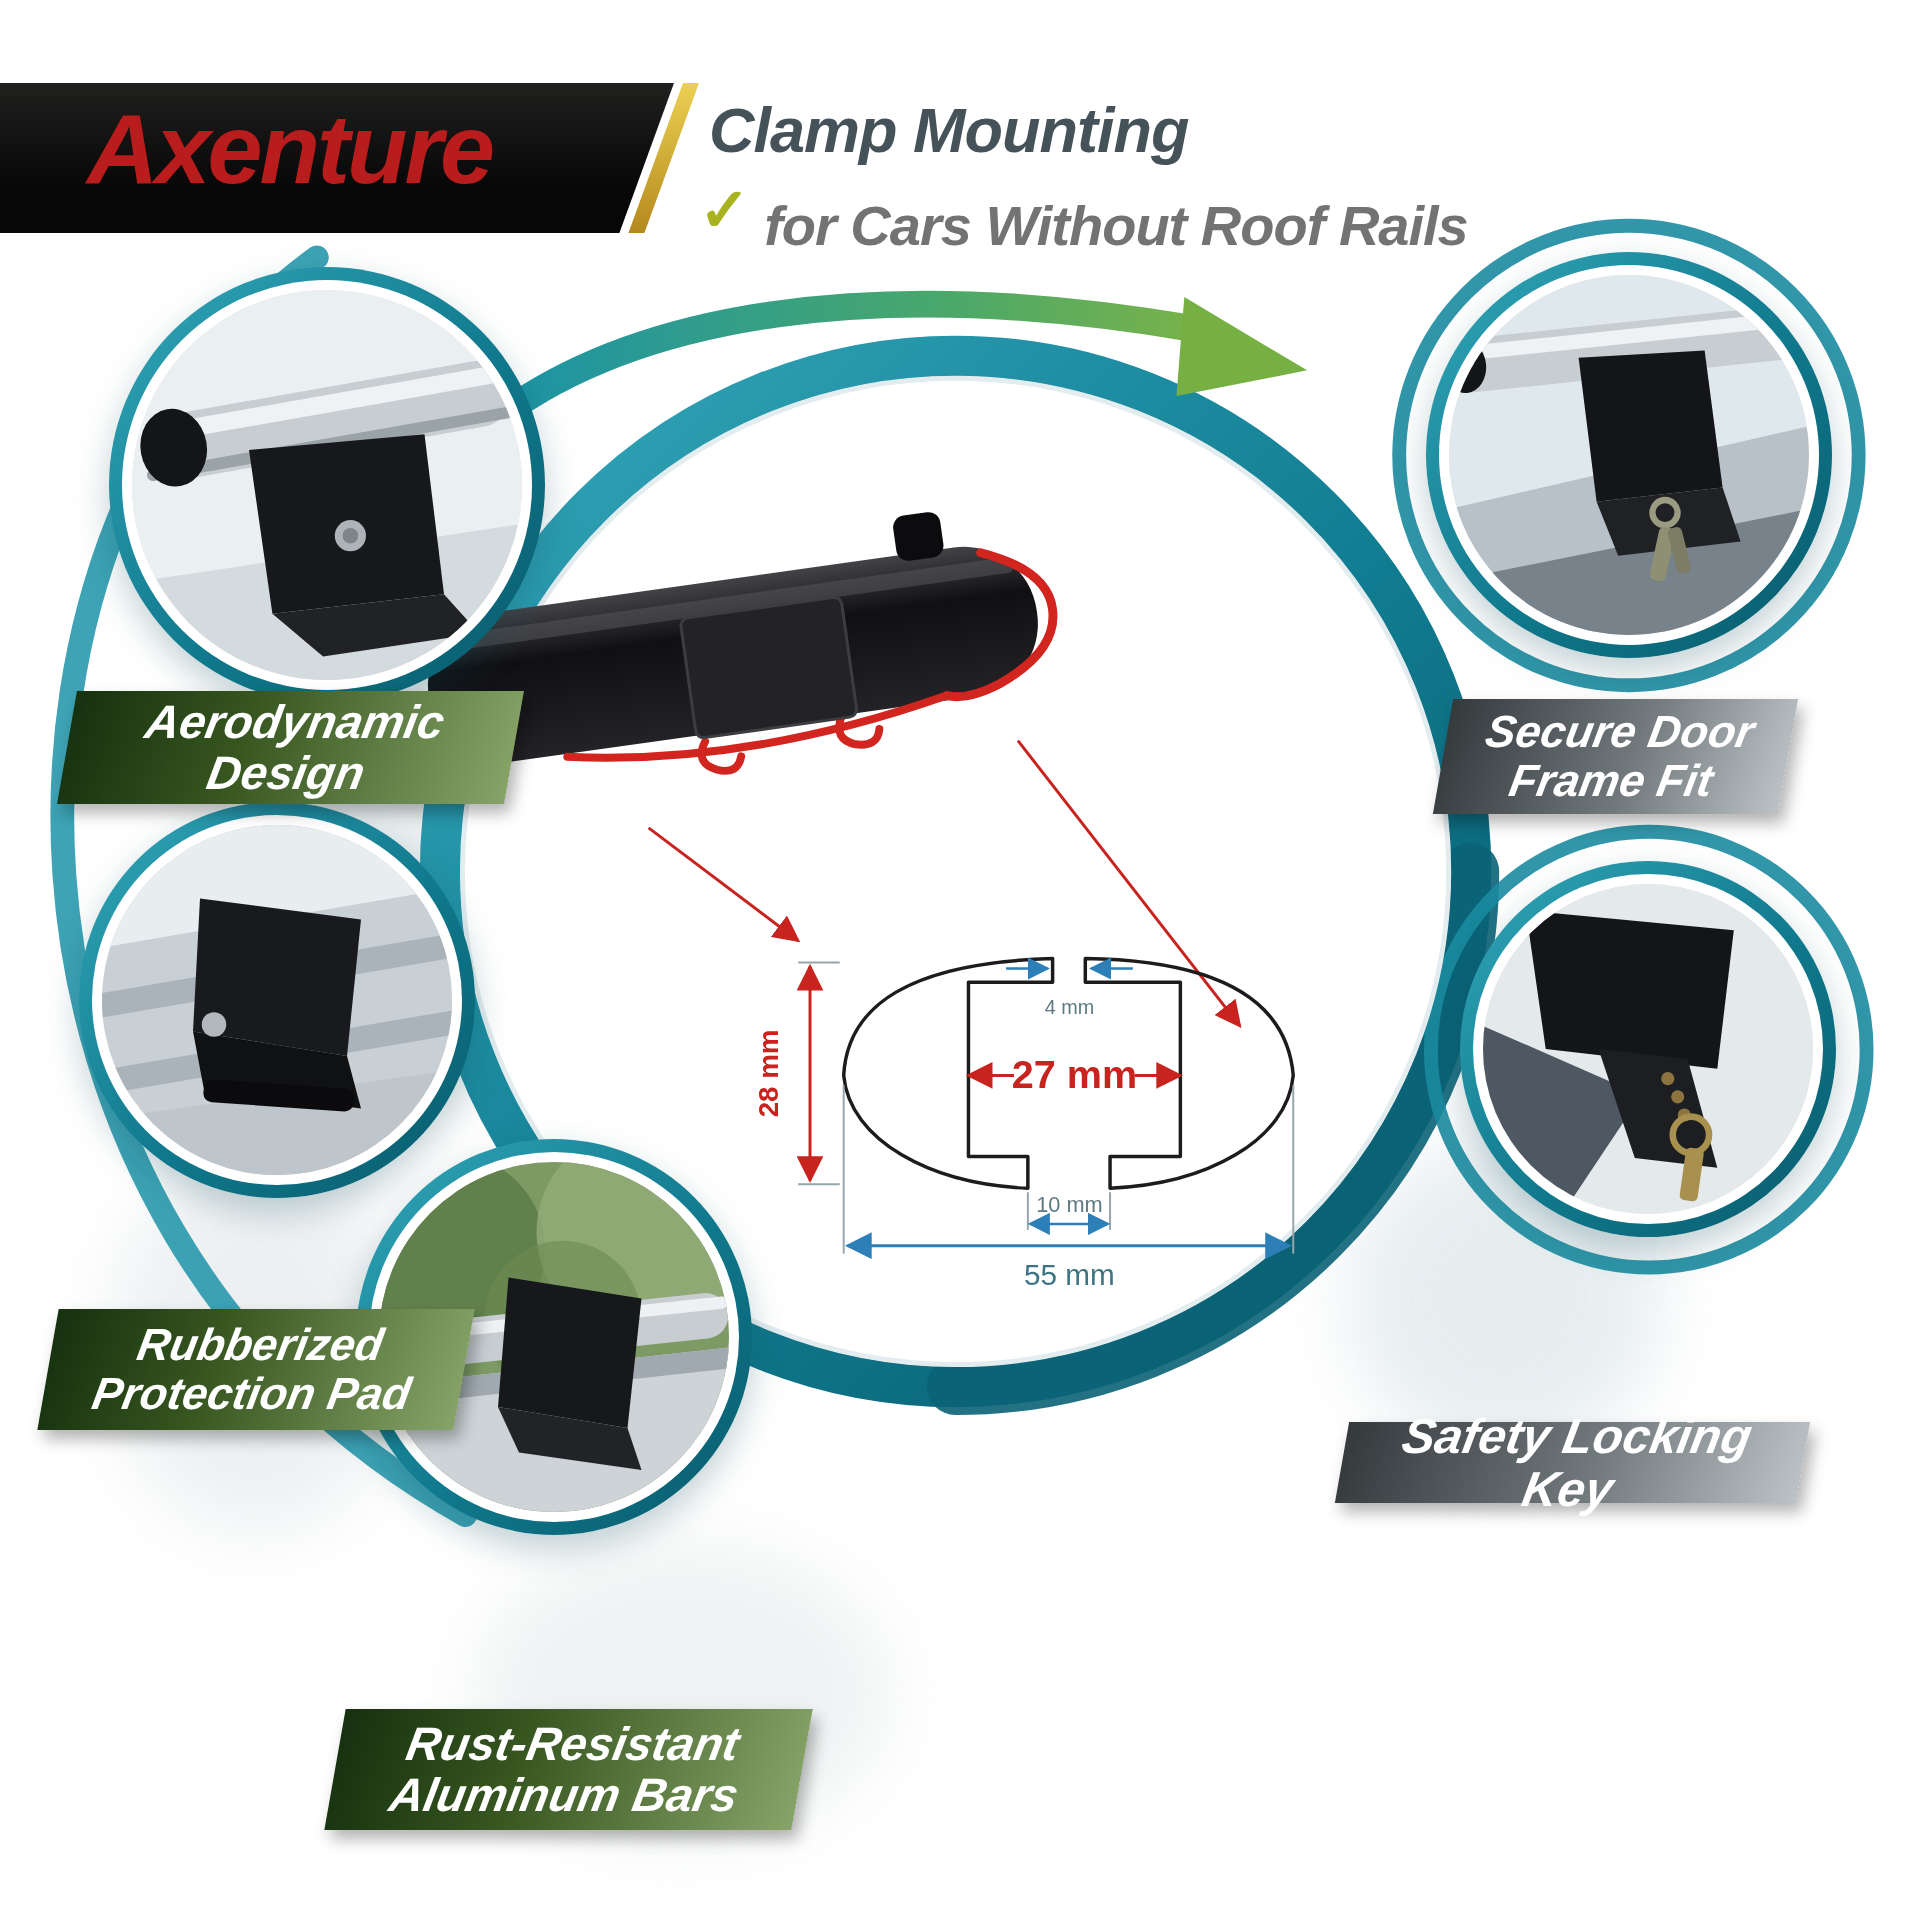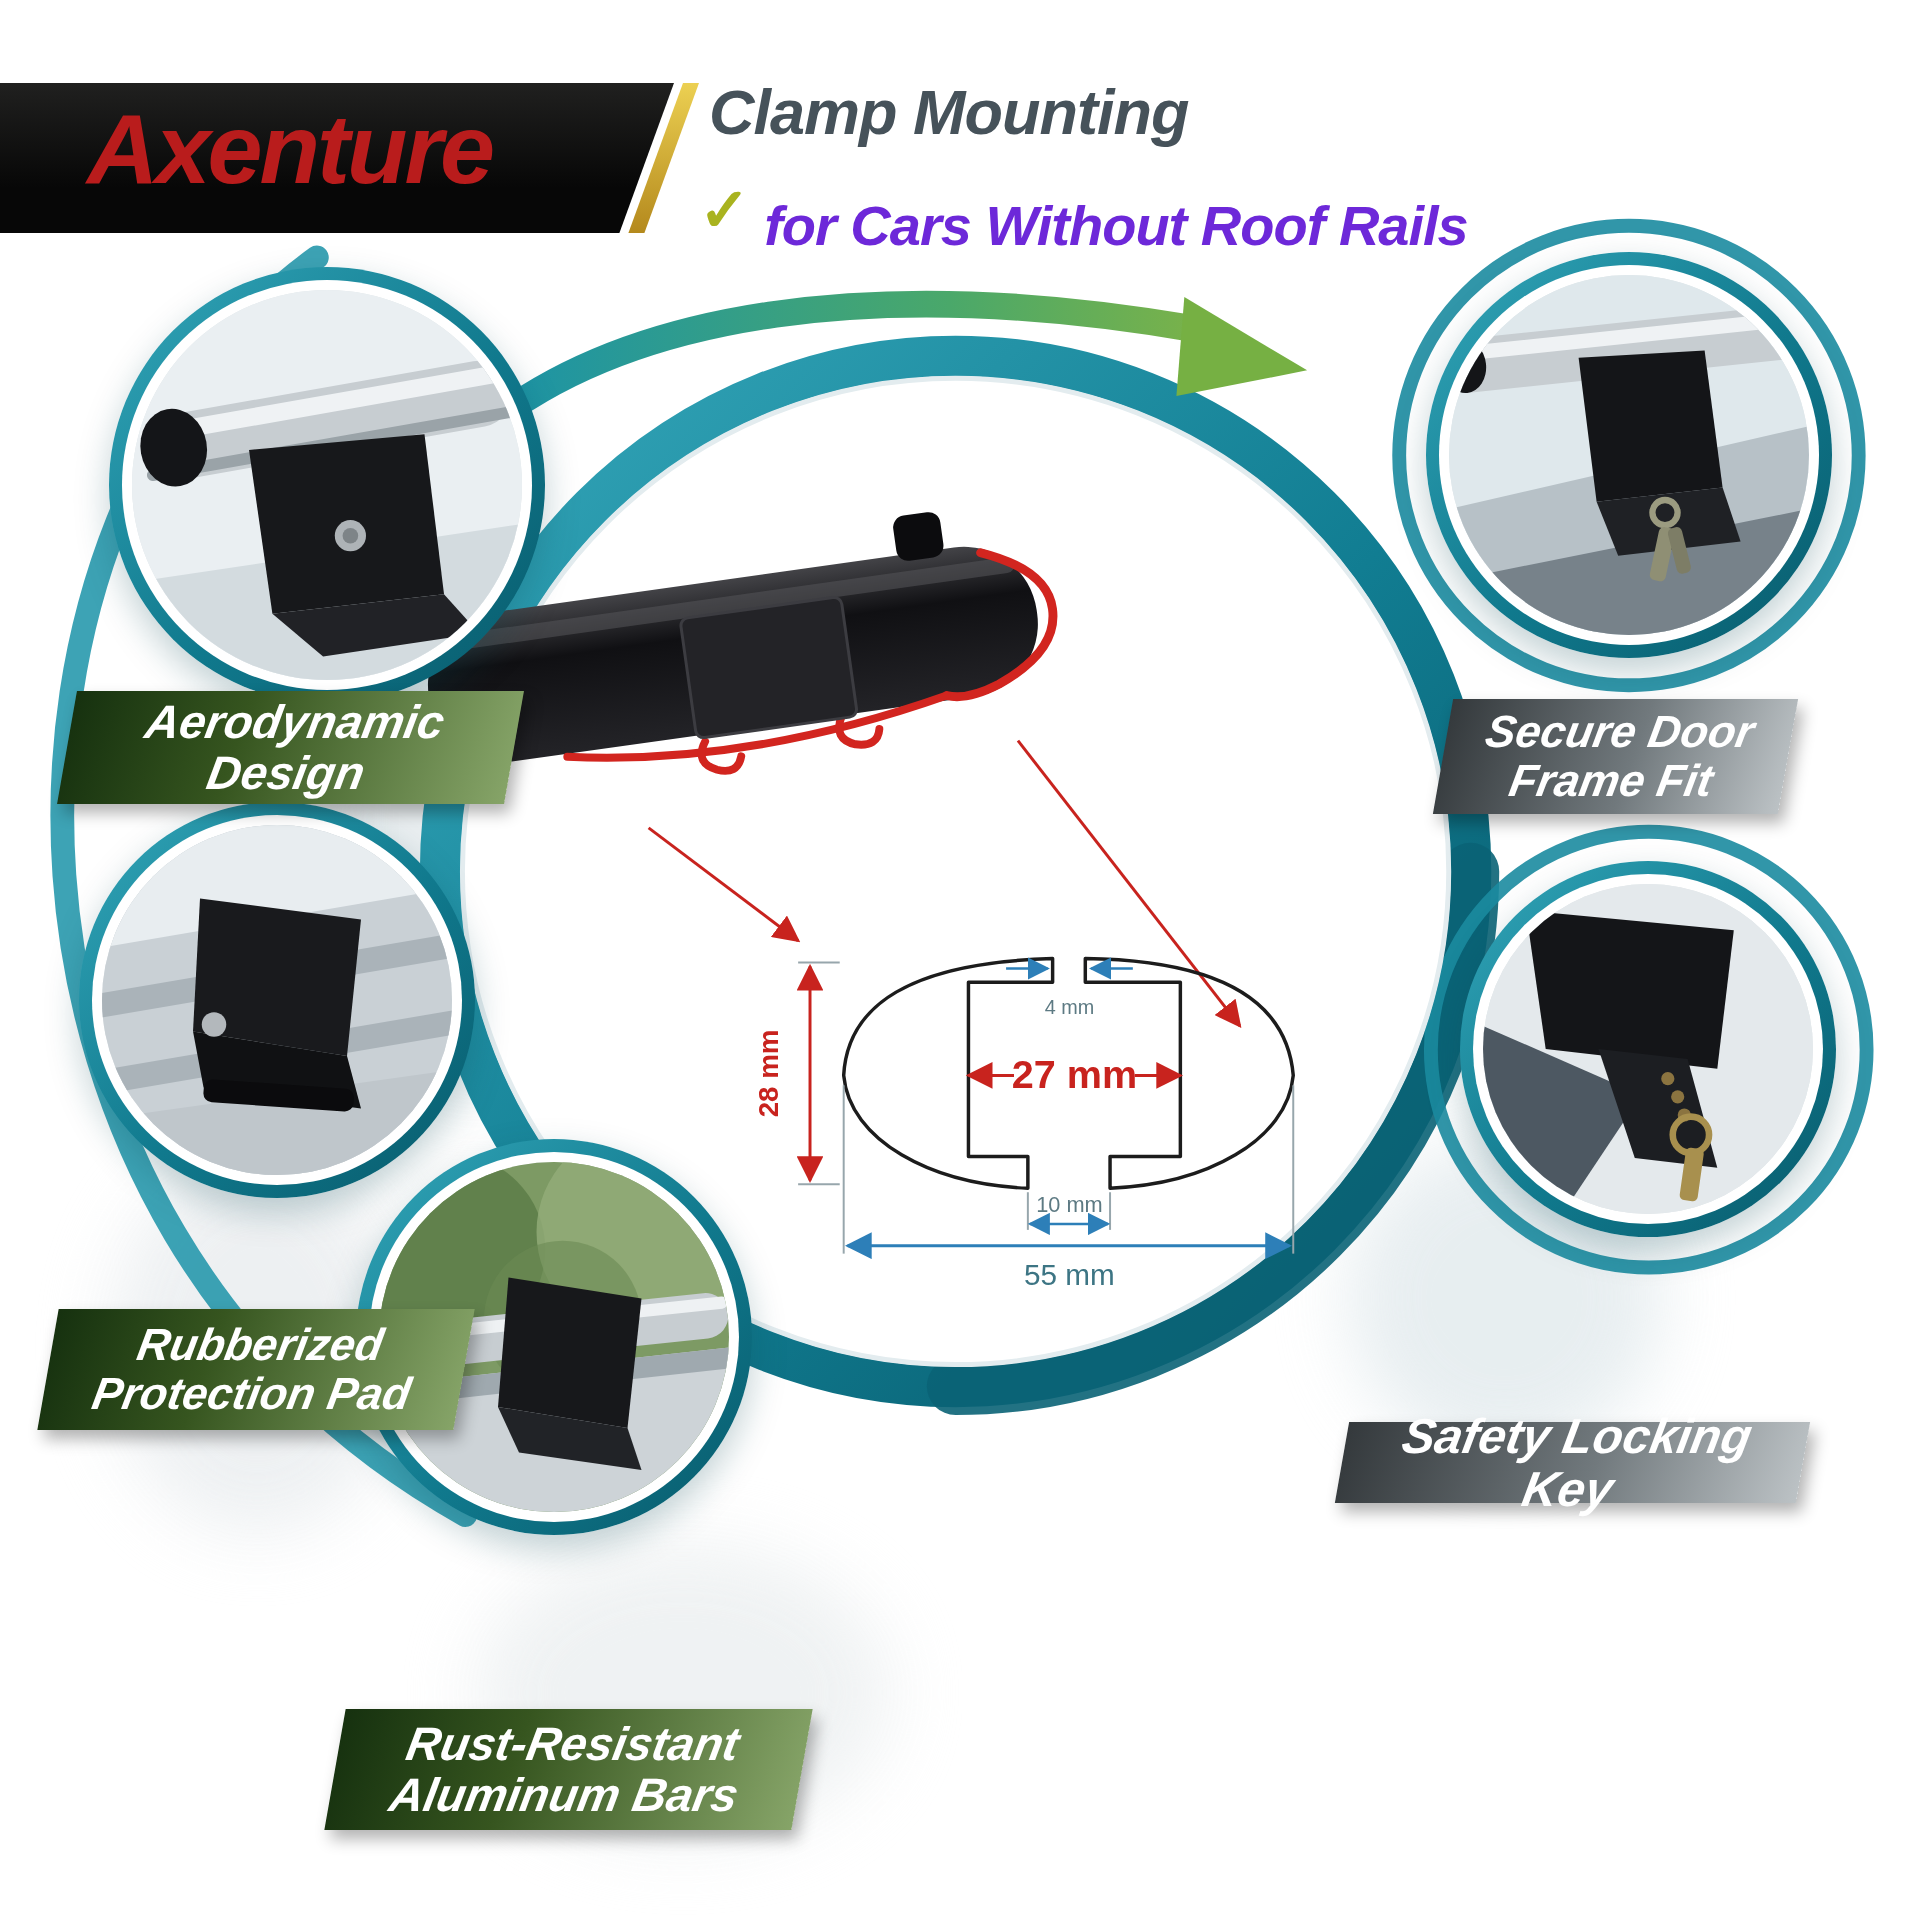--- a/index.html
+++ b/index.html
@@ -24,26 +24,26 @@
   .hdr-gold{
     position:absolute;left:683px;top:83px;width:16px;height:150px;
     background:linear-gradient(180deg,#ecd052 0%,#b4891d 100%);
     transform:skewX(-20deg);transform-origin:top left;
   }
   .brand{
     position:absolute;left:87px;top:99px;font-size:99px;line-height:1;
     font-weight:800;font-style:italic;color:#b91c1c;letter-spacing:-3px;
   }
   .t1{
-    position:absolute;left:709px;top:81px;font-size:63px;line-height:1;
+    position:absolute;left:709px;top:99px;font-size:63px;line-height:1;
     font-weight:800;font-style:italic;color:#46525a;letter-spacing:-1px;
   }
   .t2row{position:absolute;left:699px;top:166px;display:flex;align-items:center;gap:14px;}
   .check{font-size:61px;line-height:1;font-weight:700;color:#a9b31f;}
-  .t2{font-size:56px;line-height:1;font-weight:800;font-style:italic;color:#6d28d9;letter-spacing:-1px;margin-top:32px;}
+  .t2{font-size:56px;line-height:1;font-weight:800;font-style:italic;color:#737373;letter-spacing:-1px;margin-top:32px;}
   
   .stage{position:absolute;left:0;top:0;width:1927px;height:1927px;z-index:1;pointer-events:none;}
   .stage text{font-family:"Liberation Sans",sans-serif;}
   
   .fcircle{
     position:absolute;border-radius:50%;padding:13px;z-index:2;
     background:linear-gradient(135deg,#33a6b9 0%,#10798d 55%,#085a6b 100%);
     box-shadow:0 14px 34px rgba(10,70,85,.25);
   }
   .fwhite{width:100%;height:100%;border-radius:50%;background:#ffffff;padding:10px;}

